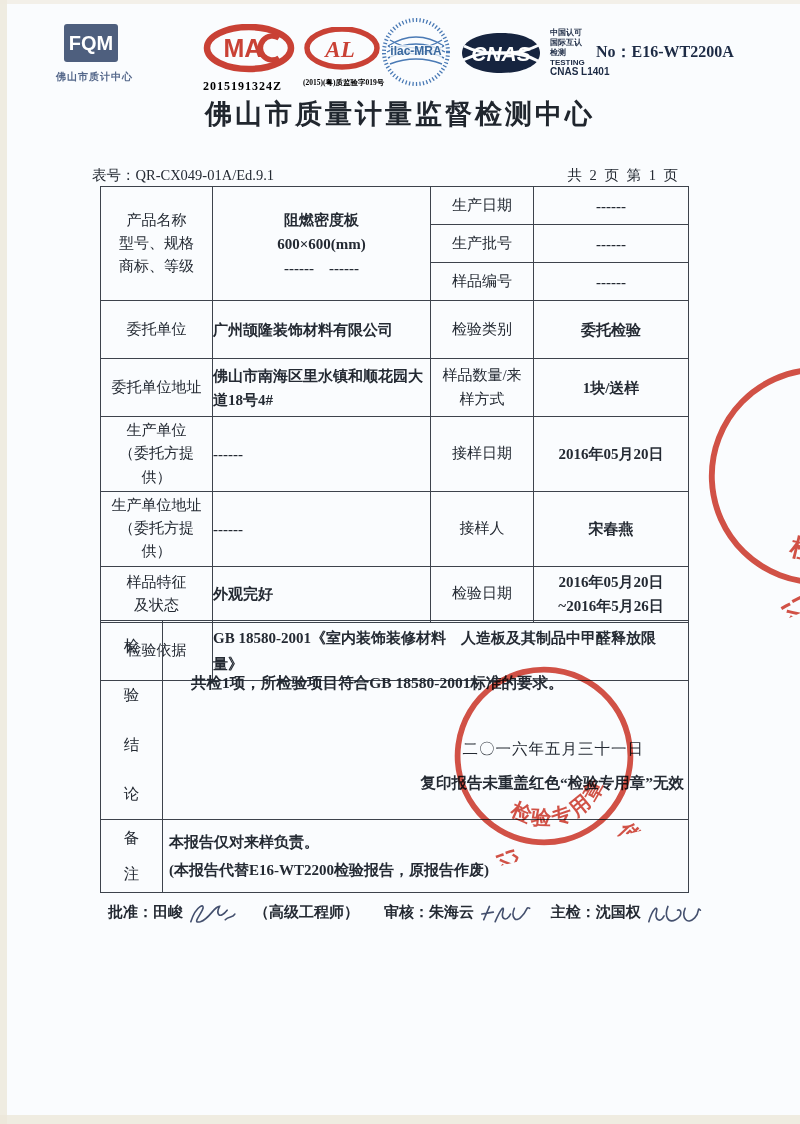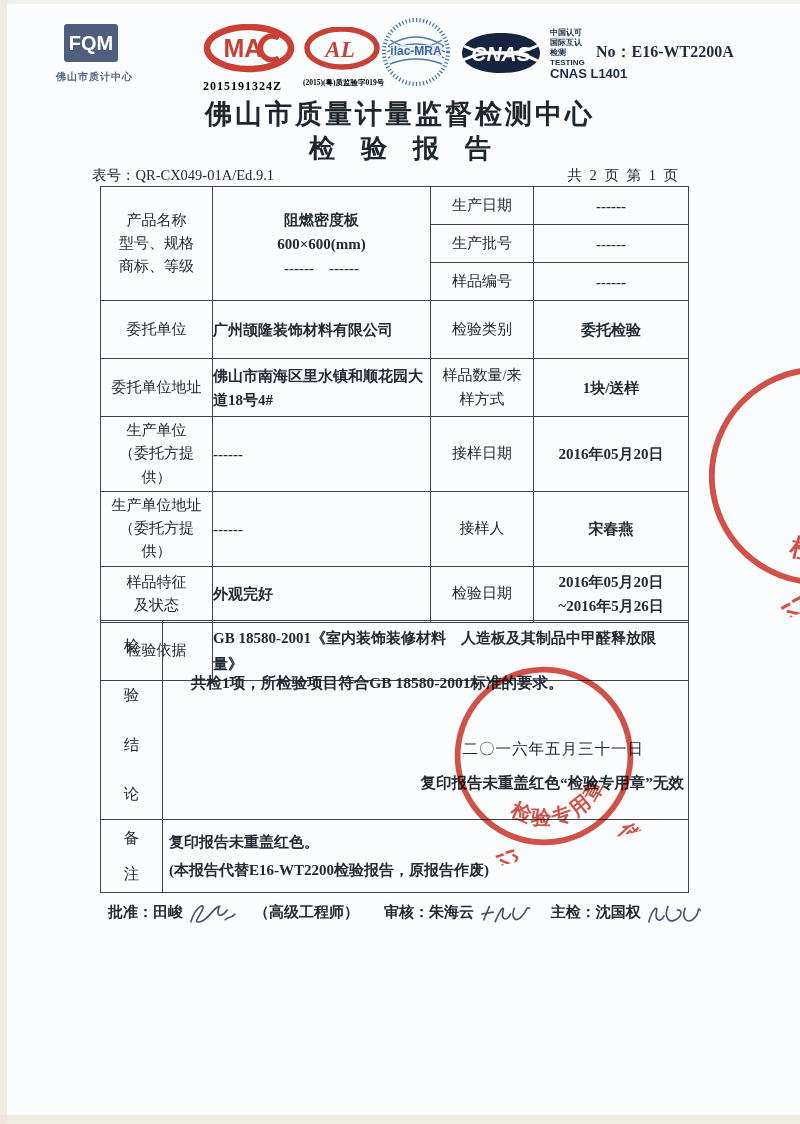--- a/index.html
+++ b/index.html
@@ -23,21 +23,21 @@
   .cma{left:203px;top:24px;width:96px;}
   .cma .logo-caption{font-size:12px;letter-spacing:1px;margin-top:1px;}
   .cal{left:303px;top:27px;width:78px;}
   .cal .logo-caption{font-size:7.5px;margin-top:3px;white-space:nowrap;}
   .ilac{left:380px;top:16px;width:72px;}
   .cnas{left:458px;top:30px;width:86px;}
   .cnas-text{position:absolute;left:550px;top:28px;font-family:"Liberation Sans",sans-serif;
              font-size:8px;line-height:10px;color:#1d2b45;font-weight:bold;}
   .report-no{position:absolute;left:596px;top:42px;font-size:16px;font-weight:bold;color:#1d2b45;white-space:nowrap;}
   .cnas-l{position:absolute;left:550px;top:66px;font-family:"Liberation Sans",sans-serif;
-          font-size:13px;font-weight:bold;color:#1d2b45;}
+          font-size:10px;font-weight:bold;color:#1d2b45;}
 
   
   .title-org{position:absolute;left:0;top:96px;width:800px;text-align:center;
              font-size:27px;font-weight:bold;letter-spacing:3px;color:#20262e;}
   .title-doc{position:absolute;left:0;top:131px;width:800px;text-align:center;
              font-size:26px;font-weight:bold;color:#20262e;}
   .meta{position:absolute;left:92px;top:166px;width:588px;font-size:14.5px;display:flex;justify-content:space-between;}
   .meta .pages{letter-spacing:2px;}
 
   
@@ -126,21 +126,20 @@
       <div>中国认可</div>
       <div>国际互认</div>
       <div>检测</div>
       <div>TESTING</div>
     </div>
     <div class="cnas-l">CNAS L1401</div>
     <div class="report-no">No：E16-WT2200A</div>
   </div>
 
   <div class="title-org">佛山市质量计量监督检测中心</div>
-  <div class="title-doc">检　验　报　告</div>
 
   <div class="meta">
     <span>表号：QR-CX049-01A/Ed.9.1</span>
     <span class="pages">共 2 页  第 1 页</span>
   </div>
 
   <table class="tbl t1">
     <colgroup>
         <col style="width:112px">
         <col style="width:218px">
@@ -229,21 +228,21 @@
       </td>
     </tr>
     <tr>
       <td style="padding:0">
         <div class="vlabel" style="font-size:15.5px;height:72px">
           <span>备</span>
           <span>注</span>
         </div>
       </td>
       <td class="remark-cell">
-        <div class="remark-line">复印报告未重盖红色。</div>
+        <div class="remark-line">本报告仅对来样负责。</div>
         <div class="remark-line">(本报告代替E16-WT2200检验报告，原报告作废)</div>
       </td>
     </tr>
   </tbody>
     </table>
 
   <div class="sign-row">
     <span>批准：</span>
       <span>田峻</span>
     <svg class="sig-svg" width="52" height="30" viewBox="0 0 52 30">

